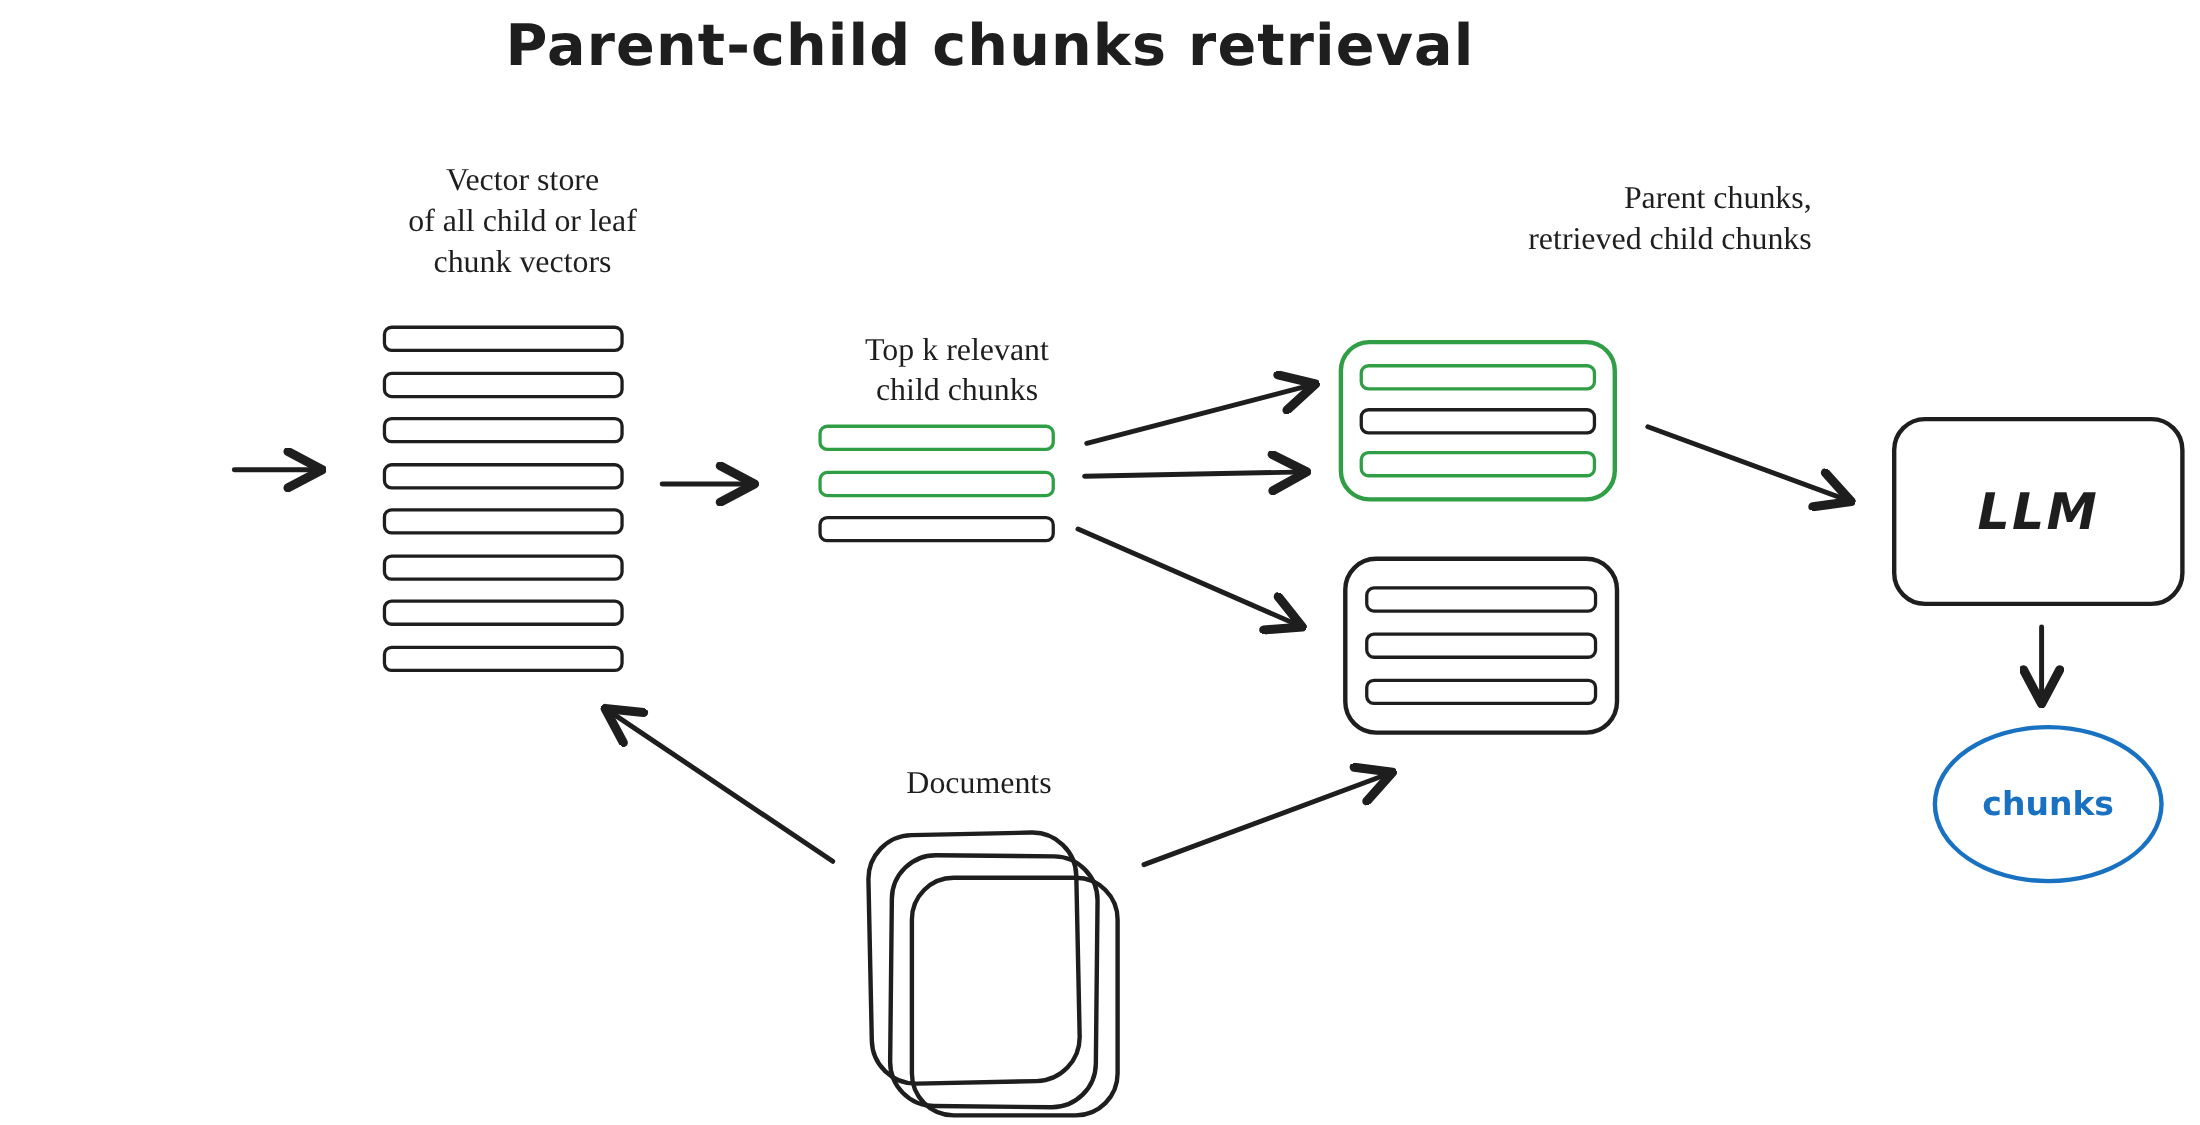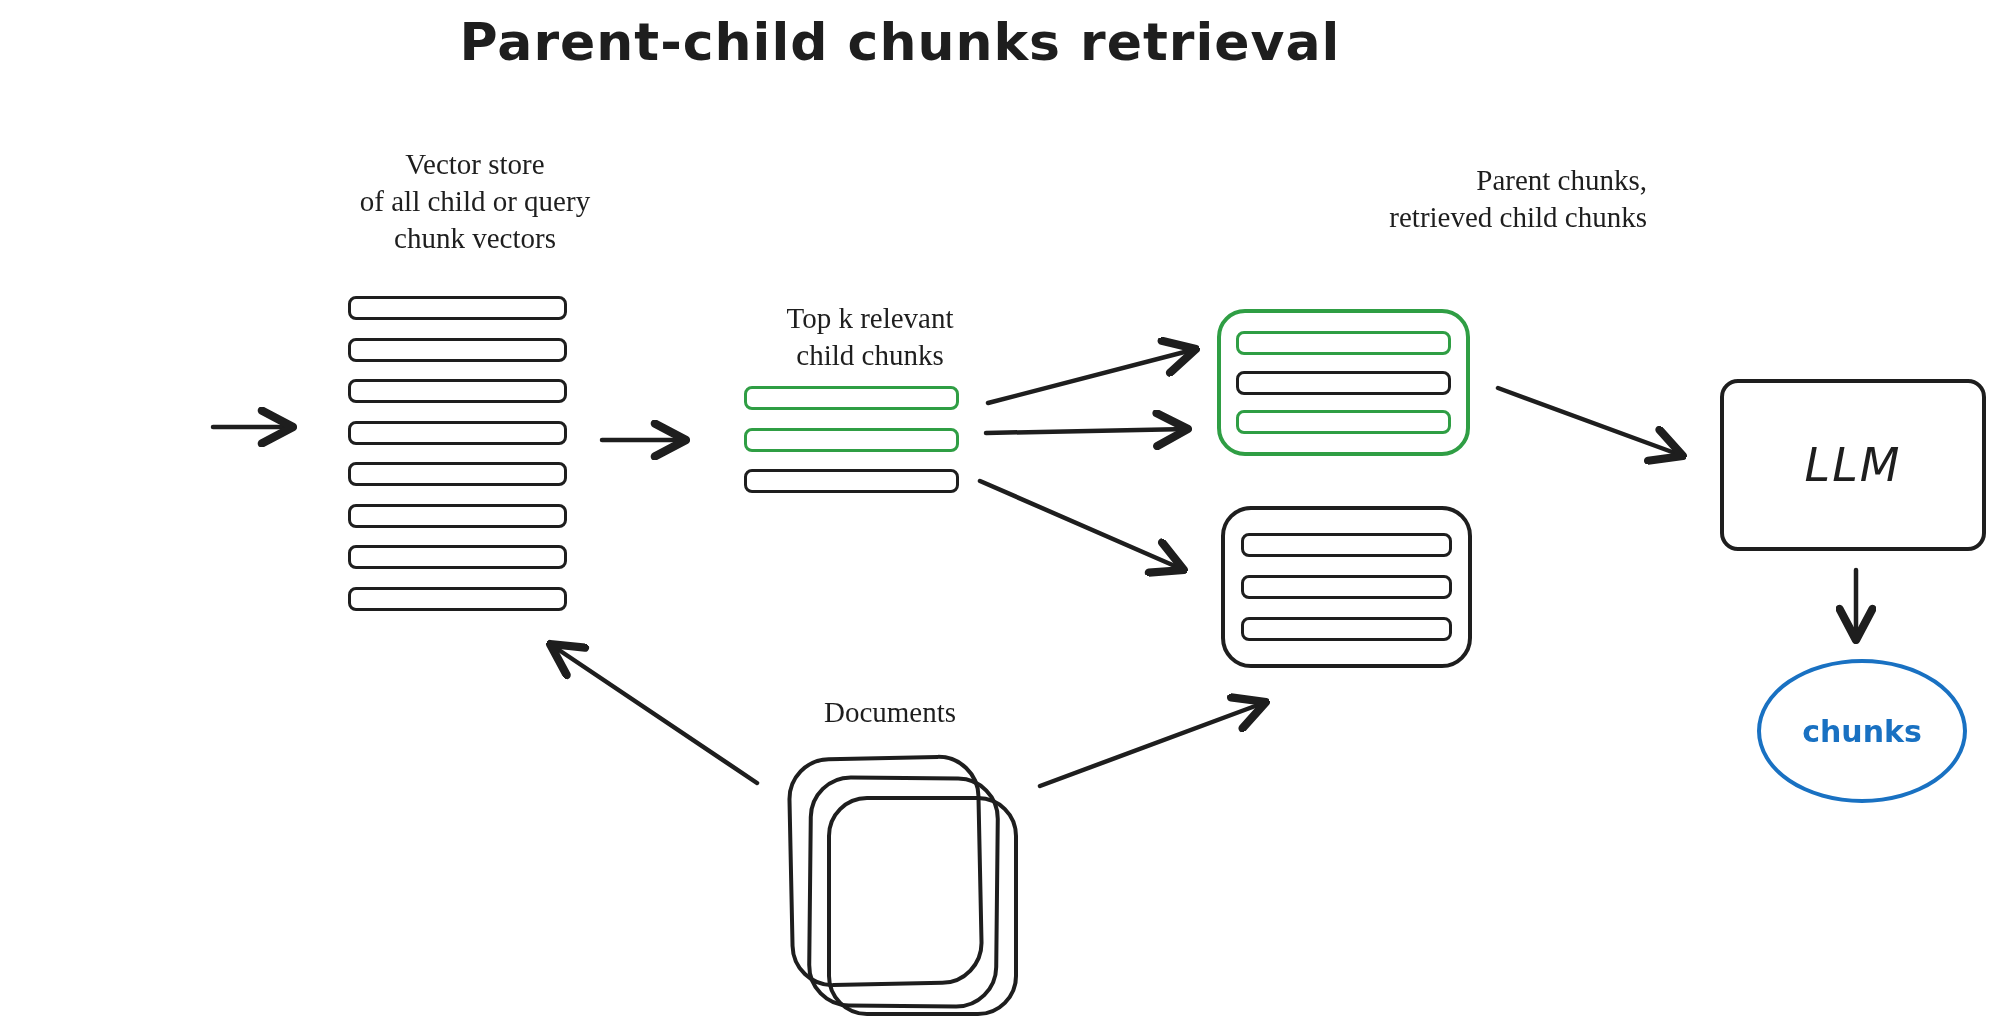--- a/index.html
+++ b/index.html
@@ -25,41 +25,41 @@
 
   .stack{position:absolute;display:flex;flex-direction:column;}
   .stack .bar{border:3.5px solid var(--ink);border-radius:8px;height:24px;width:100%;}
   .stack.gap17{gap:17.5px;}
 
   .chunkbox{position:absolute;display:flex;flex-direction:column;justify-content:space-between;}
   .chunkbox .bar{border:3.5px solid var(--ink);border-radius:8px;height:24px;width:100%;}
   .box-green{border:4px solid var(--green);border-radius:28px;}
   .box-ink{border:4px solid var(--ink);border-radius:30px;}
 
-  .llm-box{position:absolute;border:4.5px solid var(--ink);border-radius:18px;
+  .llm-box{position:absolute;border:4.5px solid var(--ink);border-radius:30px;
     display:flex;align-items:center;justify-content:center;
-    font-size:46px;font-style:italic;font-weight:400;letter-spacing:2px;}
+    font-size:46px;font-style:italic;font-weight:700;letter-spacing:2px;}
 
   .doc-sheet{position:absolute;border:4px solid var(--ink);border-radius:42px;background:transparent;}
 
   svg.arrows{position:absolute;left:0;top:0;width:2000px;height:1023px;pointer-events:none;}
   svg.arrows line{stroke:var(--ink);stroke-width:4.5;stroke-linecap:round;}
   svg.arrows .head{fill:none;stroke:var(--ink);stroke-width:4.5;stroke-linecap:round;stroke-linejoin:round;}
 </style>
 </head>
 <body>
 
 <div class="canvas">
 
   <div class="title">Parent-child chunks retrieval</div>
 
 
   <div class="label center" style="left:290px;top:146px;width:370px;">
     <div>Vector store</div>
-    <div>of all child or query</div>
+    <div>of all child or leaf</div>
     <div>chunk vectors</div>
   </div>
   <div class="stack gap17" style="left:348px;top:296px;width:219px;">
       <div class="bar" style="border-color: rgb(30, 30, 30);"></div>
       <div class="bar" style="border-color: rgb(30, 30, 30);"></div>
       <div class="bar" style="border-color: rgb(30, 30, 30);"></div>
       <div class="bar" style="border-color: rgb(30, 30, 30);"></div>
       <div class="bar" style="border-color: rgb(30, 30, 30);"></div>
       <div class="bar" style="border-color: rgb(30, 30, 30);"></div>
       <div class="bar" style="border-color: rgb(30, 30, 30);"></div>

